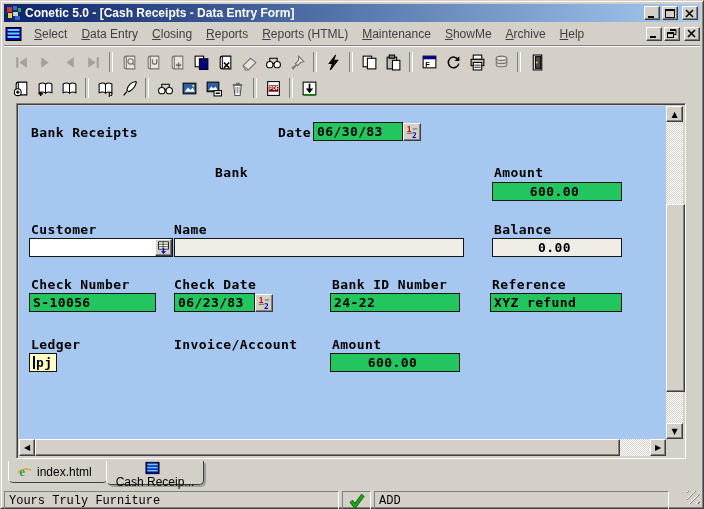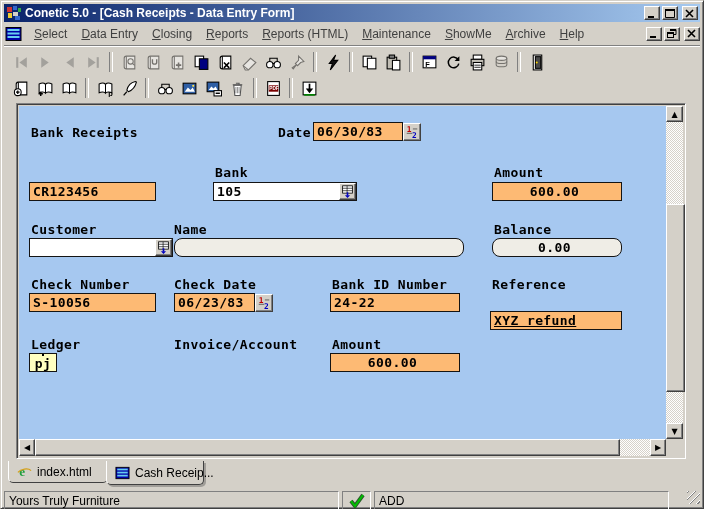--- a/index.html
+++ b/index.html
@@ -60,38 +60,38 @@
   }
   .formblue{
     position:absolute;left:2px;top:2px;right:19px;bottom:19px;
     background:var(--form-bg,#A6C8F0);
     font-family:"DejaVu Sans Mono",monospace;font-size:13px;font-weight:700;
     letter-spacing:.4px;color:#000;
   }
   .flabel{position:absolute;white-space:pre;}
   .fld{
     position:absolute;height:19px;box-sizing:border-box;
-    border:1px solid #141414;background:#fdba74;padding:0 3px;
+    border:1px solid #141414;background:#22c55e;padding:0 3px;
     font:inherit;letter-spacing:inherit;color:#000;
   }
   input.fld{outline:none;}
   .fld.num{text-align:center;padding-right:8px;}
-  .fld.dis{background:var(--disabled-field,#EFEDE6);border-radius:8px;}
+  .fld.dis{background:var(--disabled-field,#EFEDE6);}
   .combo{
     position:absolute;height:19px;box-sizing:border-box;display:flex;
     border:1px solid #141414;background:#fff;
   }
   .combo input{flex:1;min-width:0;border:none;background:transparent;font:inherit;letter-spacing:inherit;padding:0 3px;outline:none;}
   .lookup,.calbtn{
     background:var(--chrome,#D4D0C8);border:1px solid;border-color:#fff #404040 #404040 #fff;
     box-shadow:inset -1px -1px 0 #808080;padding:0;display:flex;align-items:center;justify-content:center;
   }
   .lookup{width:17px;height:100%;}
   .calbtn{position:absolute;width:18px;height:18px;}
-  .ledger{background:var(--focus-bg,#FFFFC0);display:flex;align-items:center;flex-direction:column;}
+  .ledger{background:var(--focus-bg,#FFFFC0);display:flex;align-items:center;}
   .caret{width:2px;height:13px;background:#000;margin-right:1px;}
   
   .vsb{position:absolute;top:2px;right:2px;bottom:19px;width:17px;
        background:repeating-conic-gradient(#fff 0% 25%, #d6d2ca 0% 50%) 0 0/2px 2px;}
   .hsb{position:absolute;left:2px;right:19px;bottom:2px;height:17px;
        background:repeating-conic-gradient(#fff 0% 25%, #d6d2ca 0% 50%) 0 0/2px 2px;}
   .sbcorner{position:absolute;right:2px;bottom:2px;width:17px;height:17px;background:var(--chrome,#D4D0C8);}
   .sbtn{
     position:absolute;width:17px;height:16px;background:var(--chrome,#D4D0C8);
     border:1px solid;border-color:#fff #404040 #404040 #fff;box-shadow:inset -1px -1px 0 #808080;
@@ -112,23 +112,23 @@
   
   .tabbar{position:absolute;left:3px;right:3px;top:460px;height:26px;}
   .tab{
     position:absolute;top:0;height:21px;background:var(--chrome,#D4D0C8);
     border:1px solid;border-color:#D4D0C8 #404040 #404040 #fff;
     border-top:none;border-radius:0 0 5px 5px;
     display:flex;align-items:center;padding:0 8px;white-space:nowrap;font-size:12px;color:#000;
   }
   .tab .ticon{margin-right:5px;display:flex;}
   .tab.t1{left:4px;width:82px;}
-  .tab.active{left:102px;width:80px;height:23px;z-index:2;box-shadow:2px 2px 0 rgba(64,64,64,.35);}
-  
-  .statusbar{position:absolute;left:3px;right:3px;bottom:3px;height:14px;display:flex;}
+  .tab.active{left:102px;width:80px;height:23px;z-index:2;box-shadow:2px 2px 0 rgba(64,64,64,.35);flex-direction:column;}
+  
+  .statusbar{position:absolute;left:3px;right:3px;bottom:3px;height:14px;display:flex;font-family:Liberation Mono, monospace;}
   .spanel{
     border:1px solid;border-color:#808080 #fff #fff #808080;
     display:flex;align-items:center;padding:0 4px;box-sizing:border-box;height:20px;color:#000;
   }
   .sp1{width:335px;margin-right:3px;}
   .sp2{width:29px;margin-right:3px;justify-content:center;}
   .sp3{flex:1;margin-right:31px;}
   .grip{
     position:absolute;right:0;bottom:1px;width:13px;height:13px;
     background:repeating-linear-gradient(135deg,#fff 0 1px,#808080 1px 2px,var(--chrome,#D4D0C8) 2px 5px);
@@ -443,34 +443,22 @@
         <span class="flabel" style="left:259px;top:19px">Date</span>
         <input class="fld" style="left: 294px; top: 16px; width: 90px;" value="06/30/83">
         <button class="calbtn" style="left:384px;top:17px">
           <svg width="14" height="14" viewBox="0 0 16 16">
             <text x="2" y="8" font-size="9" font-weight="bold" fill="#C00000" font-family="DejaVu Sans Mono,monospace">1</text>
             <text x="8" y="15" font-size="9" font-weight="bold" fill="#0000C0" font-family="DejaVu Sans Mono,monospace">2</text>
             <path d="M2 9.5h6M9 4.5h5" stroke="#555" stroke-width="1"></path>
           </svg>
         </button>
 
-        <input class="fld" style="left: 10px; top: 76px; width: 127px;" value="CR123456">
 
         <span class="flabel" style="left:196px;top:59px">Bank</span>
-        <div class="combo" style="left:194px;top:76px;width:144px">
-          <input value="105" style="">
-          <button class="lookup">
-            <svg width="13" height="15" viewBox="0 0 16 16">
-              <rect x="2" y="1" width="12" height="9" fill="#fff" stroke="#000"></rect>
-              <path d="M2 4h12M2 7h12M7.5 1v9" stroke="#000" stroke-width="0.8" fill="none"></path>
-              <rect x="7" y="9" width="2" height="4" fill="#0000C0"></rect>
-                <path d="M8 16l-3.2-3.5h6.4z" fill="#0000C0"></path>
-            </svg>
-          </button>
-        </div>
 
         <span class="flabel" style="left:475px;top:59px">Amount</span>
         <input class="fld num" style="left: 473px; top: 76px; width: 130px;" value="600.00">
 
         <span class="flabel" style="left:12px;top:116px">Customer</span>
         <div class="combo" style="left:10px;top:132px;width:144px">
           <input value="" style="">
           <button class="lookup">
             <svg width="13" height="15" viewBox="0 0 16 16">
               <rect x="2" y="1" width="12" height="9" fill="#fff" stroke="#000"></rect>
@@ -497,21 +485,21 @@
             <text x="2" y="8" font-size="9" font-weight="bold" fill="#C00000" font-family="DejaVu Sans Mono,monospace">1</text>
             <text x="8" y="15" font-size="9" font-weight="bold" fill="#0000C0" font-family="DejaVu Sans Mono,monospace">2</text>
             <path d="M2 9.5h6M9 4.5h5" stroke="#555" stroke-width="1"></path>
           </svg>
         </button>
 
         <span class="flabel" style="left:313px;top:171px">Bank ID Number</span>
         <input class="fld" style="left: 311px; top: 187px; width: 130px;" value="24-22">
 
         <span class="flabel" style="left:473px;top:171px">Reference</span>
-        <input class="fld" style="left: 471px; top: 205px; width: 132px; text-decoration: underline;" value="XYZ refund">
+        <input class="fld" style="left: 471px; top: 187px; width: 132px;" value="XYZ refund">
 
         <span class="flabel" style="left:12px;top:231px">Ledger</span>
         <div class="fld ledger" style="left:10px;top:247px;width:28px">
           <span class="caret"></span>
           <span>pj</span>
         </div>
 
         <span class="flabel" style="left:155px;top:231px">Invoice/Account</span>
 
         <span class="flabel" style="left:313px;top:231px">Amount</span>

